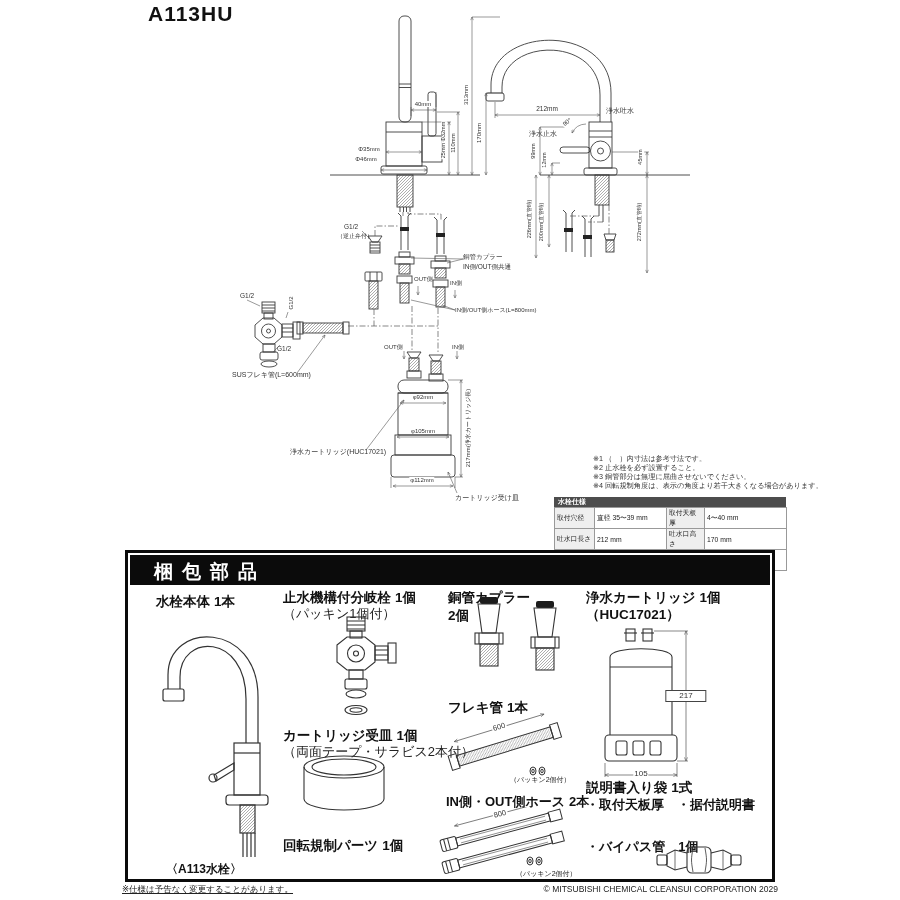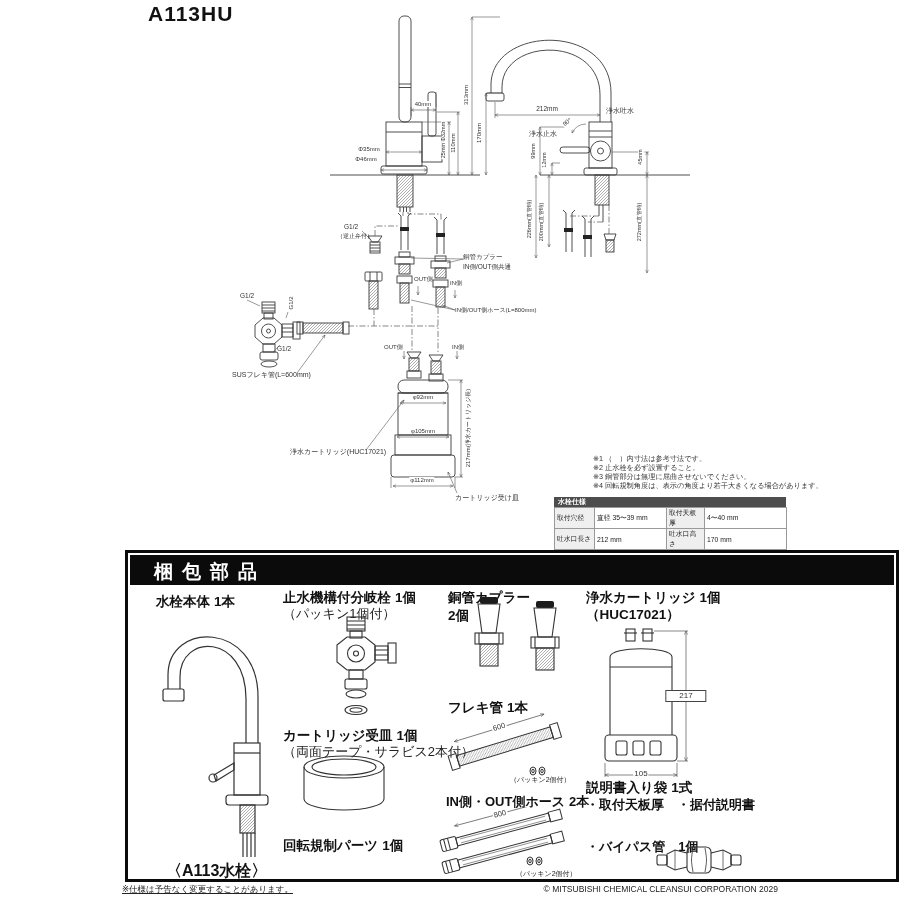--- a/index.html
+++ b/index.html
@@ -12,21 +12,21 @@
   .f7{font-size:7px}.f72{font-size:7.2px}.f8{font-size:8px}
   svg.ps{position:absolute;}
   
   #spec{position:absolute;left:554px;top:497px;width:232px;}
   #spec .bar{background:#4d4d4d;color:#fff;font-size:7px;font-weight:bold;height:10px;line-height:10px;padding-left:4px;}
   #spec table{border-collapse:collapse;width:232px;table-layout:fixed;}
   #spec td{border:0.5px solid #999;font-size:6.8px;height:10px;padding:0 2px;overflow:hidden;}
   #spec td.lbl{background:#efefef;}
   #spec .fn{font-size:5.2px;color:#333;margin-top:1px;white-space:nowrap;}
   
-  .box{position:absolute;left:125px;top:550px;width:774px;height:332px;border:3px solid #0b0b0b;box-sizing:border-box;background:#fff;}
+  .box{position:absolute;left:125px;top:550px;width:650px;height:332px;border:3px solid #0b0b0b;box-sizing:border-box;background:#fff;}
   .box-bar{position:absolute;left:2px;top:2px;right:2px;height:30px;background:#0b0b0b;color:#fff;}
   .box-bar span{position:absolute;left:24px;top:4px;font-size:19px;font-weight:bold;letter-spacing:9px;}
   .it{position:absolute;font-weight:bold;font-size:13.5px;color:#111;white-space:nowrap;}
   .it .q{margin-left:4px;}
   .sm{position:absolute;font-size:13px;color:#222;white-space:nowrap;}
   .tx{position:absolute;font-size:13px;font-weight:bold;color:#111;white-space:nowrap;}
   .dimbox{border:0.8px solid #444;padding:1px 13px;}
   #foot-note{position:absolute;left:122px;top:884px;font-size:8.5px;color:#222;text-decoration:underline;}
   #foot-copy{position:absolute;right:122px;top:884px;font-size:8.5px;color:#222;}
 </style>
@@ -301,21 +301,21 @@
         <path d="M86,152 L66,164 L68,170 L86,159 Z"></path>
           <circle cx="65" cy="167" r="4"></circle>
         <rect x="78" y="184" width="42" height="10" rx="3"></rect>
         <rect x="92" y="194" width="15" height="28" fill="url(#ht)"></rect>
         <line x1="95" y1="222" x2="95" y2="246"></line>
           <line x1="99" y1="222" x2="99" y2="246"></line>
         <line x1="103" y1="222" x2="103" y2="246"></line>
           <line x1="107" y1="222" x2="107" y2="246"></line>
       </g>
     </svg>
-    <div class="tx" style="left:38px;top:308px;font-size:16px">〈A113水栓〉</div>
+    <div class="tx" style="left:38px;top:308px;font-size:12px">〈A113水栓〉</div>
 
     <div class="it" style="left:155px;top:36px">
       <span>止水機構付分岐栓</span><span class="q">1個</span>
     </div>
     <div class="sm" style="left:155px;top:52px">（パッキン1個付）</div>
     <svg class="ps" style="left:175px;top:62px" width="112" height="108" viewBox="0 0 112 108">
       <g stroke="#333" fill="none" stroke-width="1.1">
         <rect x="44" y="2" width="18" height="14"></rect>
           <path d="M44,6 h18 M44,10 h18 M44,14 h18"></path>
         <rect x="47" y="16" width="12" height="7"></rect>

